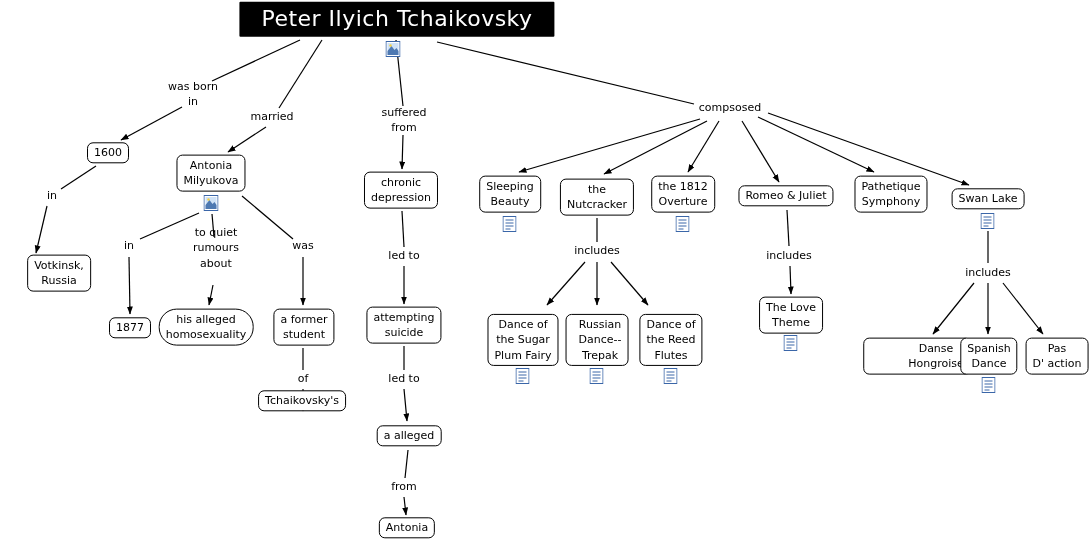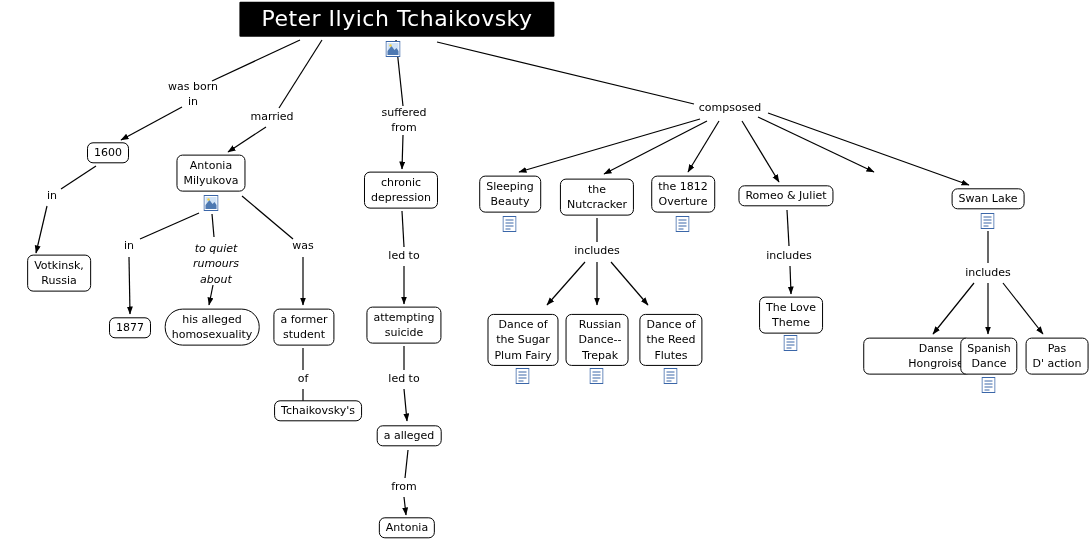--- a/index.html
+++ b/index.html
@@ -111,21 +111,21 @@
         <circle cx="5" cy="4.5" r="1.2" fill="#f4d03f"></circle>
       </svg></div>
     <div class="node label" style="left: 193px; top: 94px;">was born
 in</div>
     <div class="node label" style="left: 272px; top: 117px;">married</div>
     <div class="node label" style="left: 404px; top: 120px;">suffered
 from</div>
     <div class="node label" style="left: 730px; top: 108px;">compsosed</div>
     <div class="node label" style="left: 52px; top: 196px;">in</div>
     <div class="node label" style="left: 129px; top: 246px;">in</div>
-    <div class="node label" style="left: 216px; top: 264px; font-style: italic;">to quiet
+    <div class="node label" style="left: 216px; top: 248px;">to quiet
 rumours
 about</div>
     <div class="node label" style="left: 303px; top: 246px;">was</div>
     <div class="node label" style="left: 303px; top: 379px;">of</div>
     <div class="node label" style="left: 404px; top: 256px;">led to</div>
     <div class="node label" style="left: 404px; top: 379px;">led to</div>
     <div class="node label" style="left: 404px; top: 487px;">from</div>
     <div class="node label" style="left: 597px; top: 251px;">includes</div>
     <div class="node label" style="left: 789px; top: 256px;">includes</div>
     <div class="node label" style="left: 988px; top: 273px;">includes</div>
@@ -134,25 +134,25 @@
 Russia</div>
     <div class="node concept" style="left: 211px; top: 173px;">Antonia
 Milyukova</div>
     <div class="icon" style="left: 211px; top: 203px;"><svg width="15" height="16" viewBox="0 0 15 16">
         <rect x="0.5" y="0.5" width="14" height="15" fill="#ffffff" stroke="#3a66a8"></rect>
         <rect x="2" y="2" width="11" height="12" fill="#cfe2f7"></rect>
         <polygon points="2,10 6,5 9,9 11,7 13,10 13,14 2,14" fill="#4e79b2"></polygon>
         <circle cx="5" cy="4.5" r="1.2" fill="#f4d03f"></circle>
       </svg></div>
     <div class="node concept" style="left: 130px; top: 328px;">1877</div>
-    <div class="node concept" style="left: 212px; top: 327px; border-radius: 18px;">his alleged
+    <div class="node concept" style="left: 206px; top: 327px; border-radius: 18px;">his alleged
 homosexuality</div>
     <div class="node concept" style="left: 304px; top: 327px;">a former
 student</div>
-    <div class="node concept" style="left: 302px; top: 411px; margin-left: 16px;">Tchaikovsky's</div>
+    <div class="node concept" style="left: 302px; top: 401px;">Tchaikovsky's</div>
     <div class="node concept" style="left: 401px; top: 190px;">chronic
 depression</div>
     <div class="node concept" style="left: 404px; top: 325px;">attempting
 suicide</div>
     <div class="node concept" style="left: 409px; top: 436px;">a alleged</div>
     <div class="node concept" style="left: 407px; top: 528px;">Antonia</div>
     <div class="node concept" style="left: 510px; top: 194px;">Sleeping
 Beauty</div>
     <div class="icon" style="left: 510px; top: 224px;"><svg width="14" height="16" viewBox="0 0 14 16">
         <rect x="0.5" y="0.5" width="13" height="15" fill="#ffffff" stroke="#3a66a8"></rect>
@@ -166,20 +166,22 @@
     <div class="node concept" style="left: 683px; top: 194px;">the 1812
 Overture</div>
     <div class="icon" style="left: 683px; top: 224px;"><svg width="14" height="16" viewBox="0 0 14 16">
         <rect x="0.5" y="0.5" width="13" height="15" fill="#ffffff" stroke="#3a66a8"></rect>
         <line x1="3" y1="4" x2="11" y2="4" stroke="#3a66a8"></line>
         <line x1="3" y1="7" x2="11" y2="7" stroke="#3a66a8"></line>
         <line x1="3" y1="10" x2="11" y2="10" stroke="#3a66a8"></line>
         <line x1="3" y1="13" x2="8" y2="13" stroke="#3a66a8"></line>
       </svg></div>
     <div class="node concept" style="left: 786px; top: 196px;">Romeo &amp; Juliet</div>
+    <div class="node concept" style="left: 891px; top: 194px;">Pathetique
+Symphony</div>
     <div class="node concept" style="left: 988px; top: 199px;">Swan Lake</div>
     <div class="icon" style="left: 988px; top: 221px;"><svg width="14" height="16" viewBox="0 0 14 16">
         <rect x="0.5" y="0.5" width="13" height="15" fill="#ffffff" stroke="#3a66a8"></rect>
         <line x1="3" y1="4" x2="11" y2="4" stroke="#3a66a8"></line>
         <line x1="3" y1="7" x2="11" y2="7" stroke="#3a66a8"></line>
         <line x1="3" y1="10" x2="11" y2="10" stroke="#3a66a8"></line>
         <line x1="3" y1="13" x2="8" y2="13" stroke="#3a66a8"></line>
       </svg></div>
     <div class="node concept" style="left: 523px; top: 340px;">Dance of
 the Sugar

